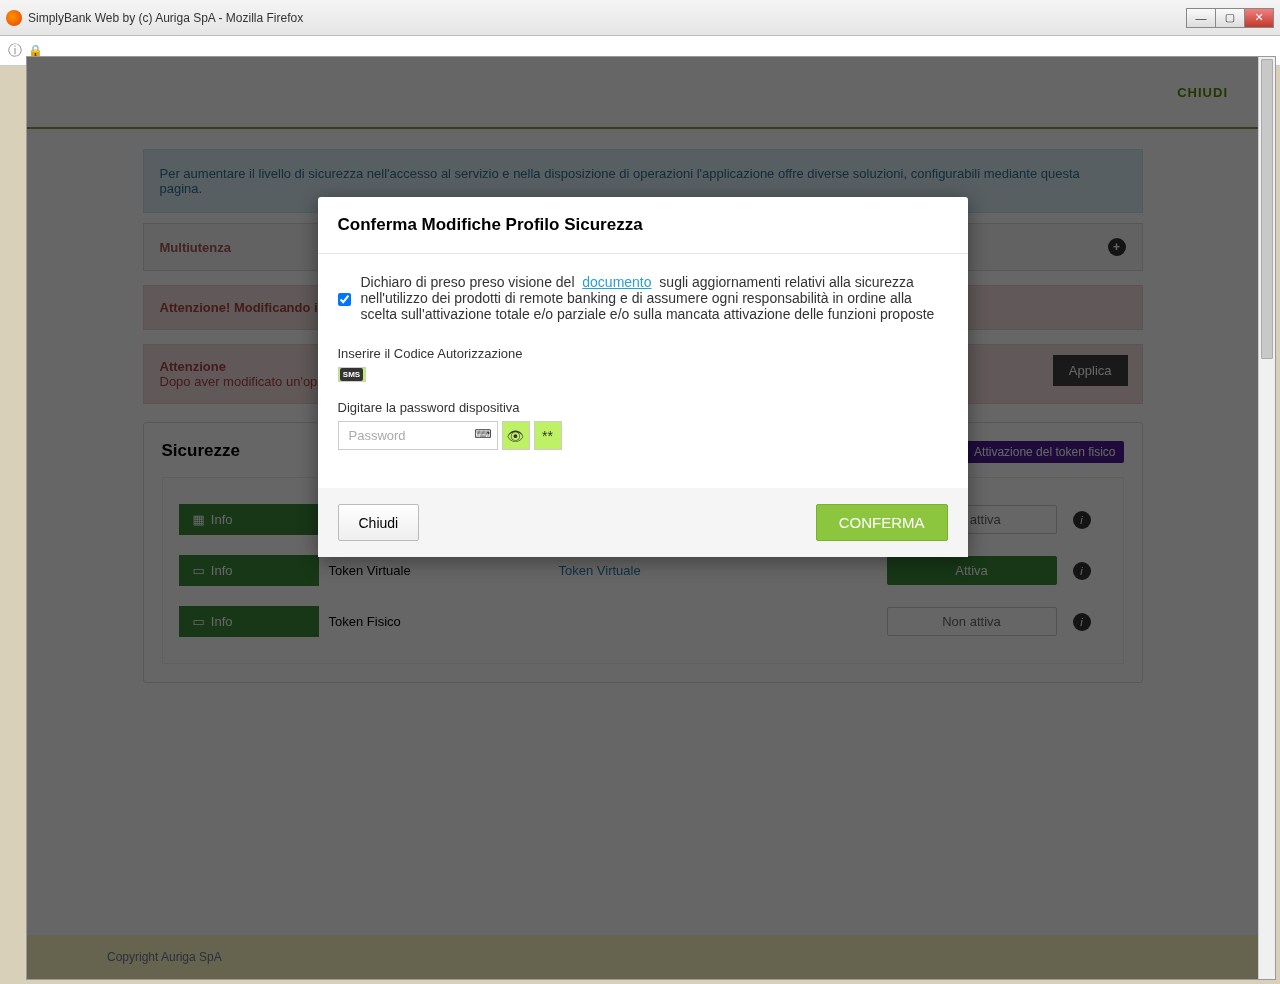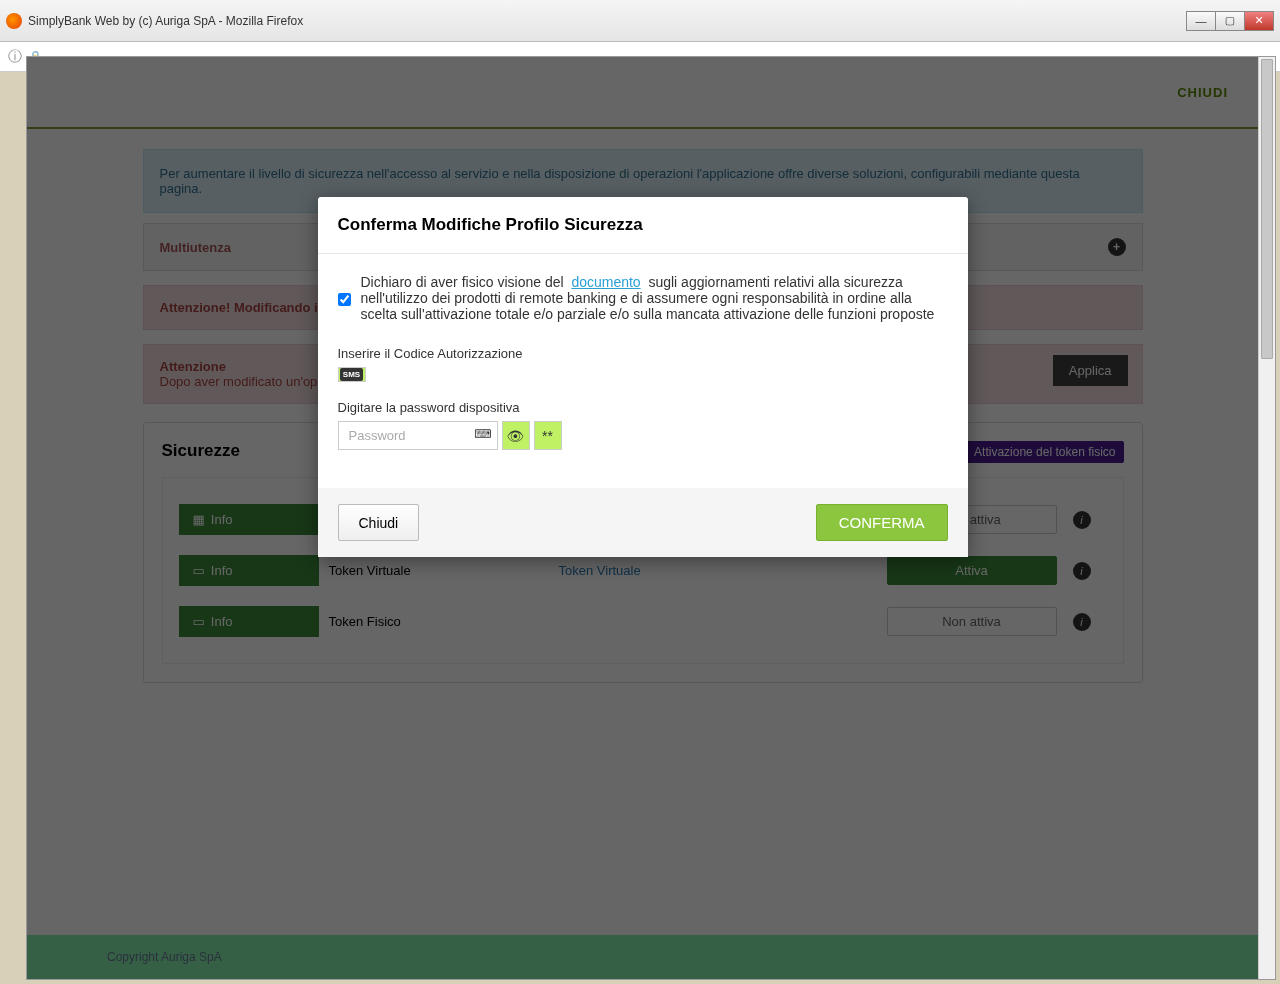--- a/index.html
+++ b/index.html
@@ -8,21 +8,21 @@
   font-size: 13px;
   background: #d8d0b8;
   width: 1280px;
   height: 984px;
   overflow: hidden;
   position: relative;
 }
 
 
 .browser-titlebar {
-  height: 42px;
+  height: 36px;
   background: linear-gradient(#f5f5f5, #e5e5e5);
   border-bottom: 1px solid #bbb;
   display: flex;
   align-items: center;
   padding: 0 6px;
   font-size: 12px;
   color: #333;
 }
 .firefox-icon {
   width: 16px; height: 16px;
@@ -182,21 +182,21 @@
 .iicon {
   width:18px;height:18px;border-radius:50%;background:#333;color:#fff;
   display:flex;align-items:center;justify-content:center;font-size:11px;font-style:italic;margin-left:6px;
 }
 .columns-head {
   display:flex; justify-content:flex-end; gap:90px;
   font-weight:bold; padding-right:60px; margin-top:30px;
 }
 .footer {
   position:absolute;bottom:0;left:0;right:0;height:44px;
-  background:#86efac;color:#6a7a9a;font-size:12px;
+  background:#fef9c3;color:#6a7a9a;font-size:12px;
   display:flex;align-items:center;padding:0 80px;
 }
 
 
 .overlay {
   position:absolute; inset:0;
   background:rgba(0,0,0,0.6);
   display:flex;
   align-items:flex-start;
   justify-content:center;
@@ -346,21 +346,21 @@
 
     <div class="overlay">
       <div class="modal">
         <div class="modal-head">
           <h2>Conferma Modifiche Profilo Sicurezza</h2>
         </div>
         <div class="modal-body">
           <div class="disclaim">
             <input type="checkbox" checked="" style="">
             <div>
-              <span>Dichiaro di aver fisico visione del</span>
+              <span>Dichiaro di preso preso visione del</span>
               &nbsp;<a href="#" class="doc-link">documento</a>&nbsp;
               <span>sugli aggiornamenti relativi alla sicurezza nell'utilizzo dei prodotti di remote banking e di assumere ogni responsabilità in ordine alla scelta sull'attivazione totale e/o parziale e/o sulla mancata attivazione delle funzioni proposte</span>
             </div>
           </div>
 
           <label class="form-label">Inserire il Codice Autorizzazione</label>
           <div class="row-input">
             <div class="mini-btn">
                 <span class="sms-badge">SMS</span>
               </div>

